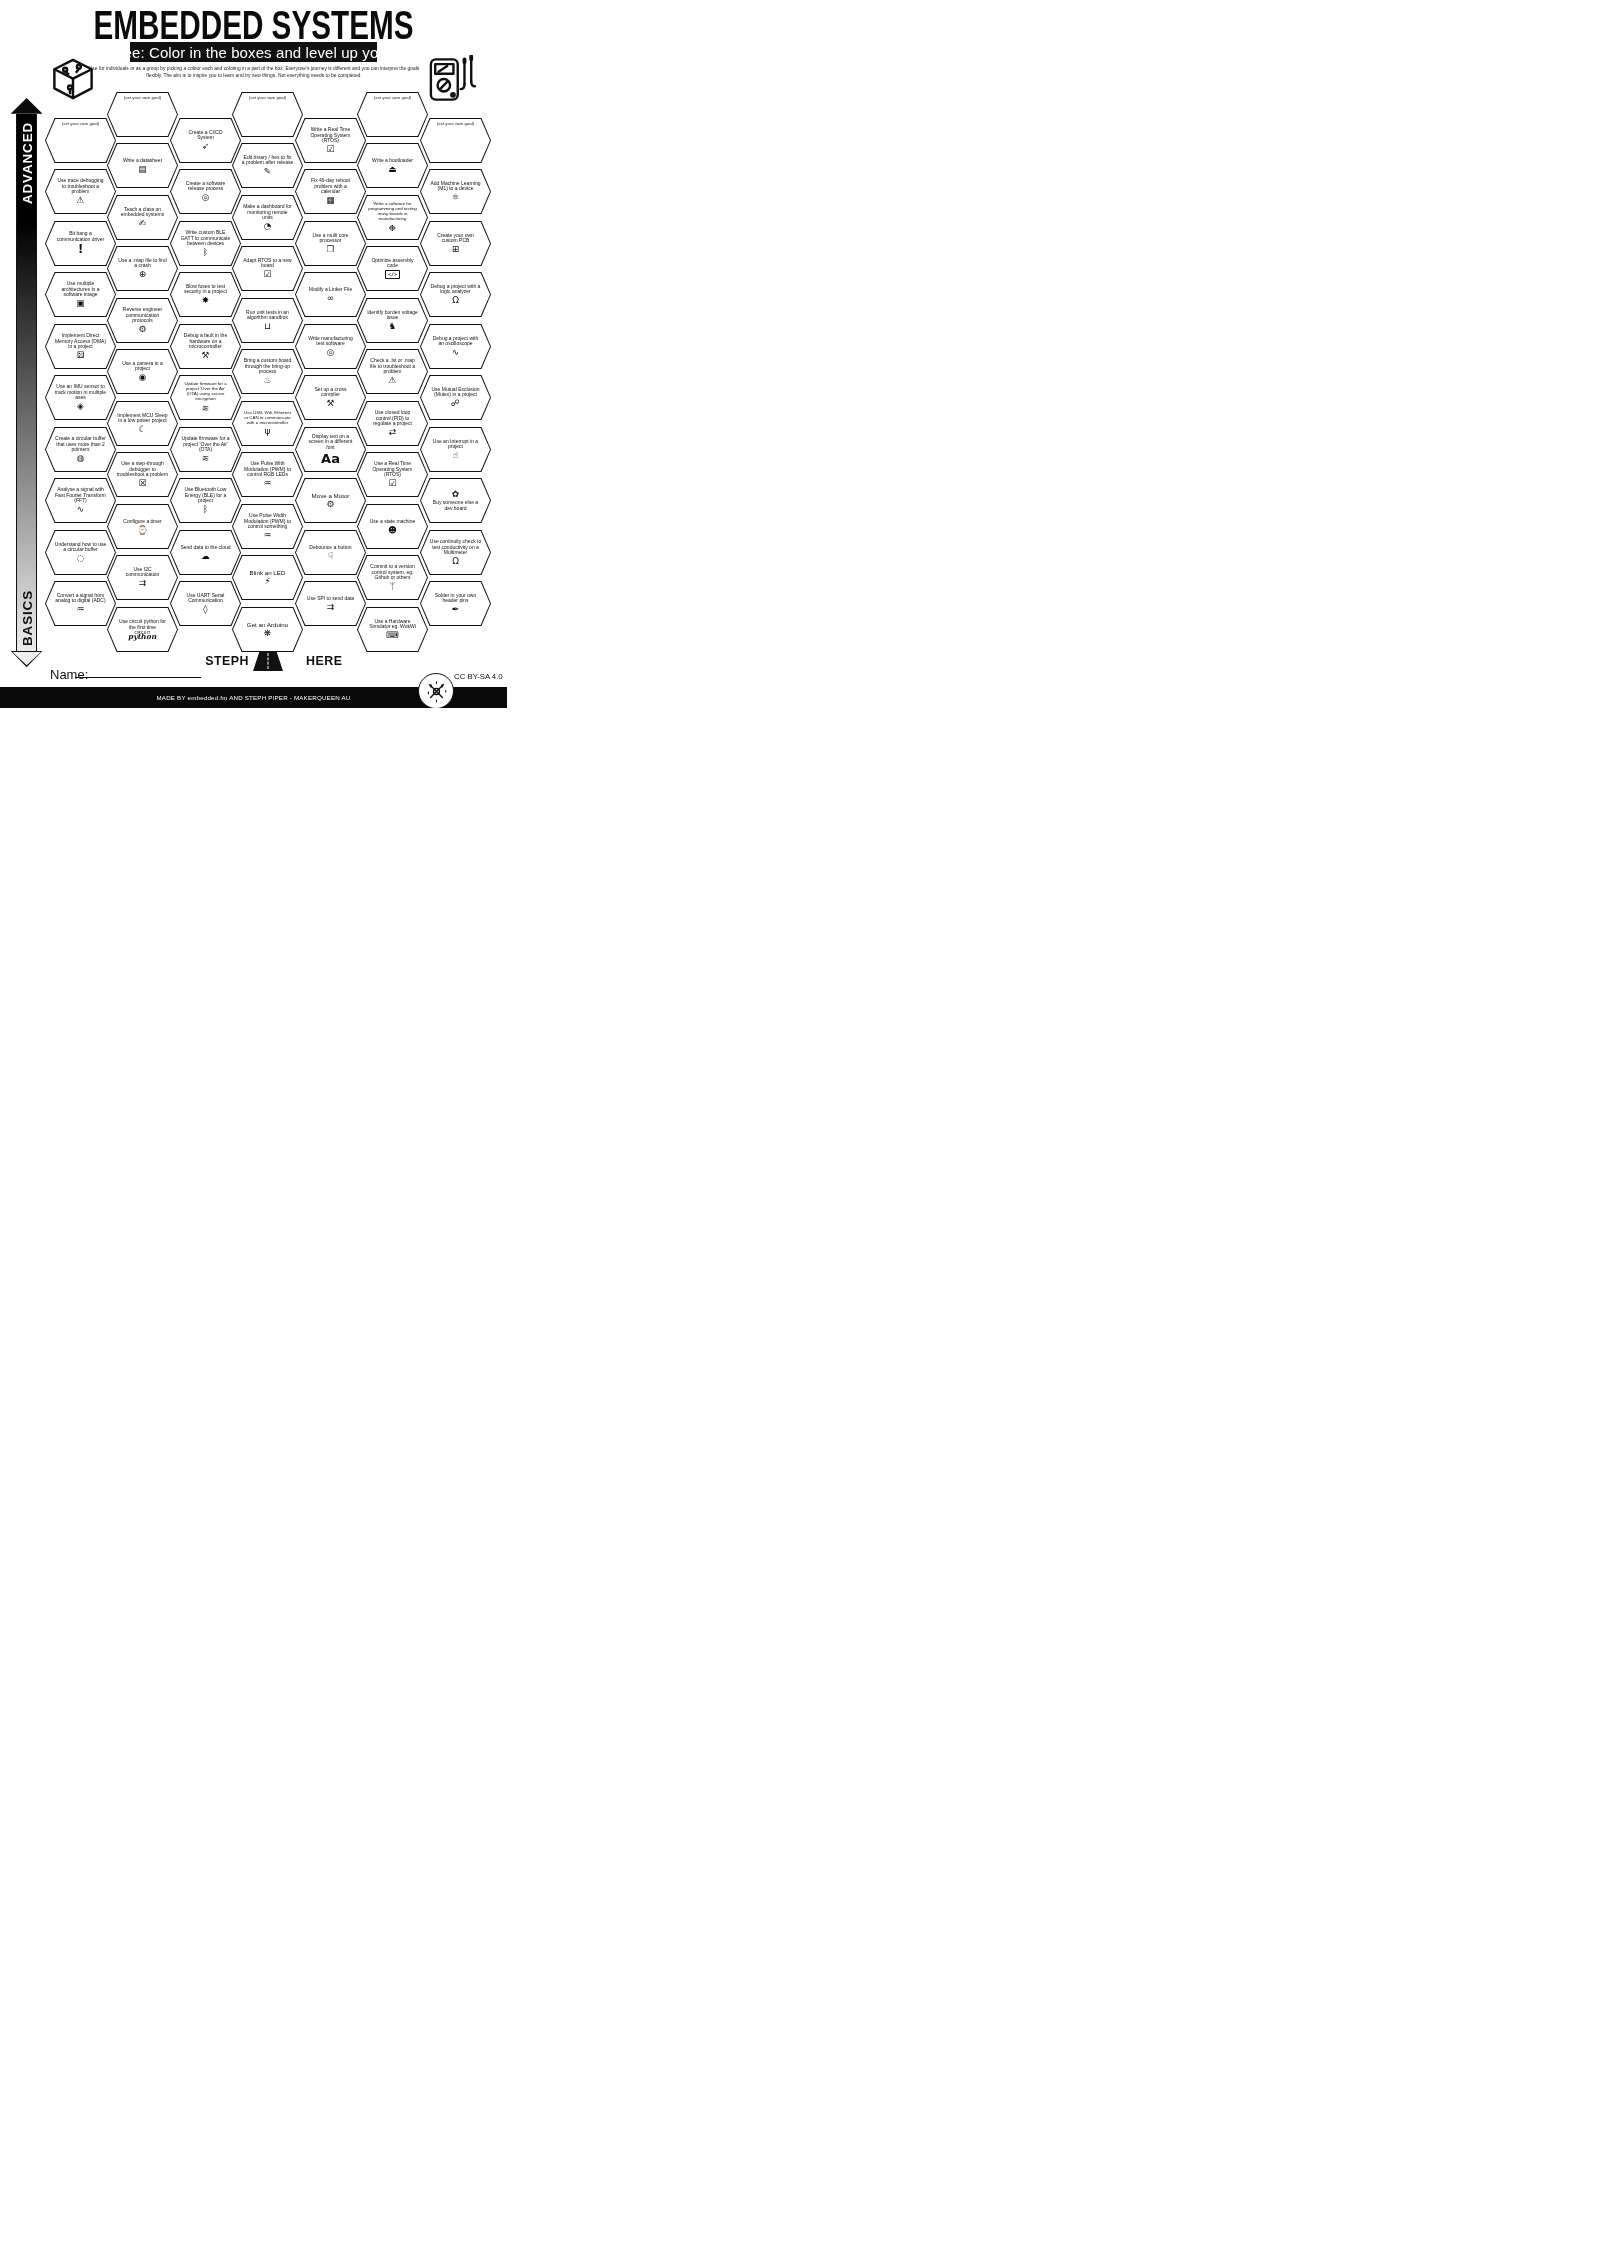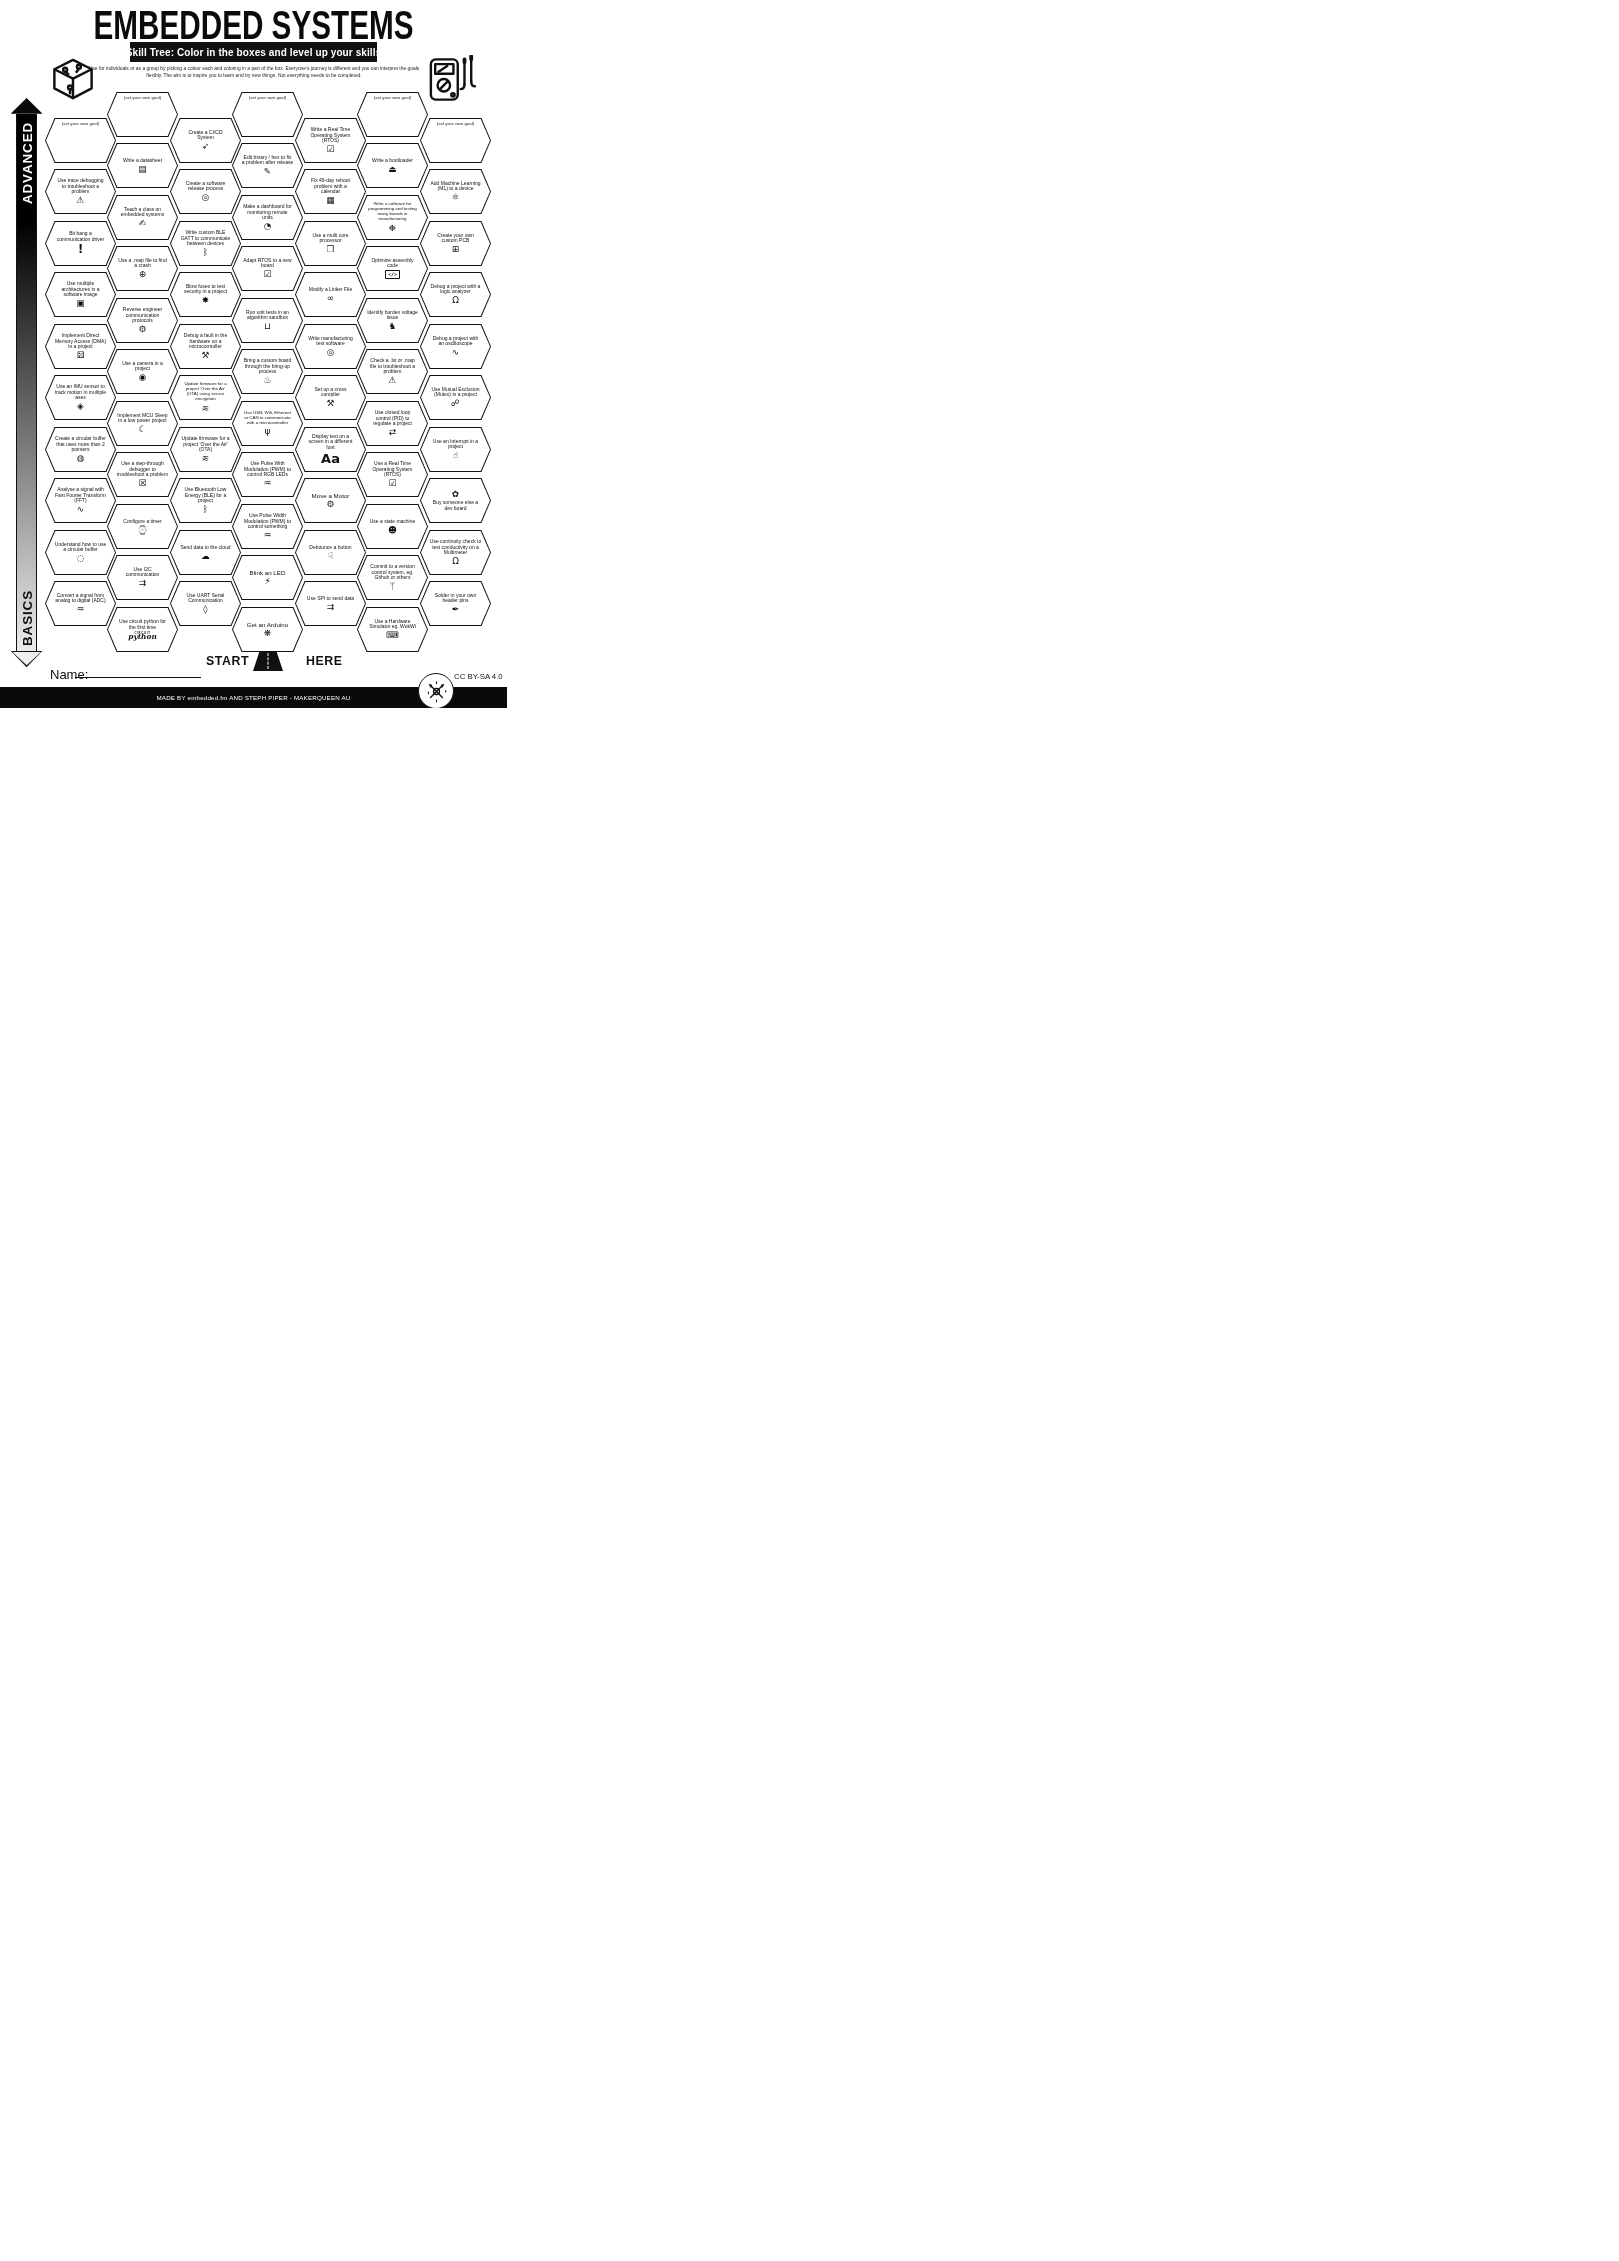--- a/index.html
+++ b/index.html
@@ -4,21 +4,21 @@
 <style>
   html,body{margin:0;padding:0;background:#fff;}
   #page{position:relative;width:507px;height:708px;background:#fff;overflow:hidden;
         font-family:"Liberation Sans",sans-serif;color:#111;}
   
   .title{position:absolute;top:2.8px;left:0;right:0;text-align:center;white-space:nowrap;
          font-size:28px;font-weight:800;letter-spacing:0;color:#0b0b0b;
          transform:scale(1.06,1.42);transform-origin:center top;}
   .subtitle-bar{position:absolute;top:42px;left:130px;width:247px;height:20px;background:#111;
                 display:flex;align-items:center;justify-content:center;}
-  .subtitle-bar span{color:#fff;font-size:10px;font-weight:700;letter-spacing:0.1px;white-space:nowrap;}
+  .subtitle-bar span{color:#fff;font-size:15px;font-weight:400;letter-spacing:0.1px;white-space:nowrap;}
   .description{position:absolute;top:66px;left:88px;width:332px;text-align:center;
                font-size:4.9px;line-height:1.35;color:#222;}
   .logo-cube{position:absolute;left:47px;top:57px;width:52px;height:49px;}
   .logo-meter{position:absolute;left:428px;top:55px;width:48px;height:49px;}
   
   .axis-arrow{position:absolute;left:10.6px;top:98px;width:32px;height:582px;}
   .head-top{width:32px;height:15.7px;background:#0a0a0a;clip-path:polygon(50% 0,100% 100%,0 100%);}
   .shaft{width:18.4px;height:537px;margin:0 auto;border-left:0.9px solid #111;border-right:0.9px solid #111;
          background:linear-gradient(180deg,#000 0%,#000 20%,#4c4c4c 46%,#8c8c8c 68%,#cfcfcf 90%,#ececec 100%);}
   .head-bot-outer{width:32px;height:16.6px;background:#111;clip-path:polygon(0 0,100% 0,50% 100%);position:relative;}
@@ -548,21 +548,21 @@
     </div>
   </div>
       <div class="hex" style="left: 420px; top: 581px;">
     <div class="hex-inner">
       <div class="hex-label">Solder in your own header pins</div>
       <div class="hex-icon">✒</div>
     </div>
   </div>
     </div>
 
-  <div id="start-left" class="start-word">START</div>
+  <div id="start-left" class="start-word">STEPH</div>
   <div class="road">
       <i></i>
     </div>
   <div id="start-right" class="start-word">HERE</div>
 
   <div class="name-row">Name:</div>
   <div class="name-line"></div>
   <div class="license-badge">
     <svg viewBox="0 0 100 100" width="27" height="27" fill="none" stroke="#111" stroke-width="5" stroke-linecap="round">
       <path d="M28 72 L72 28 M28 28 L72 72"></path>

